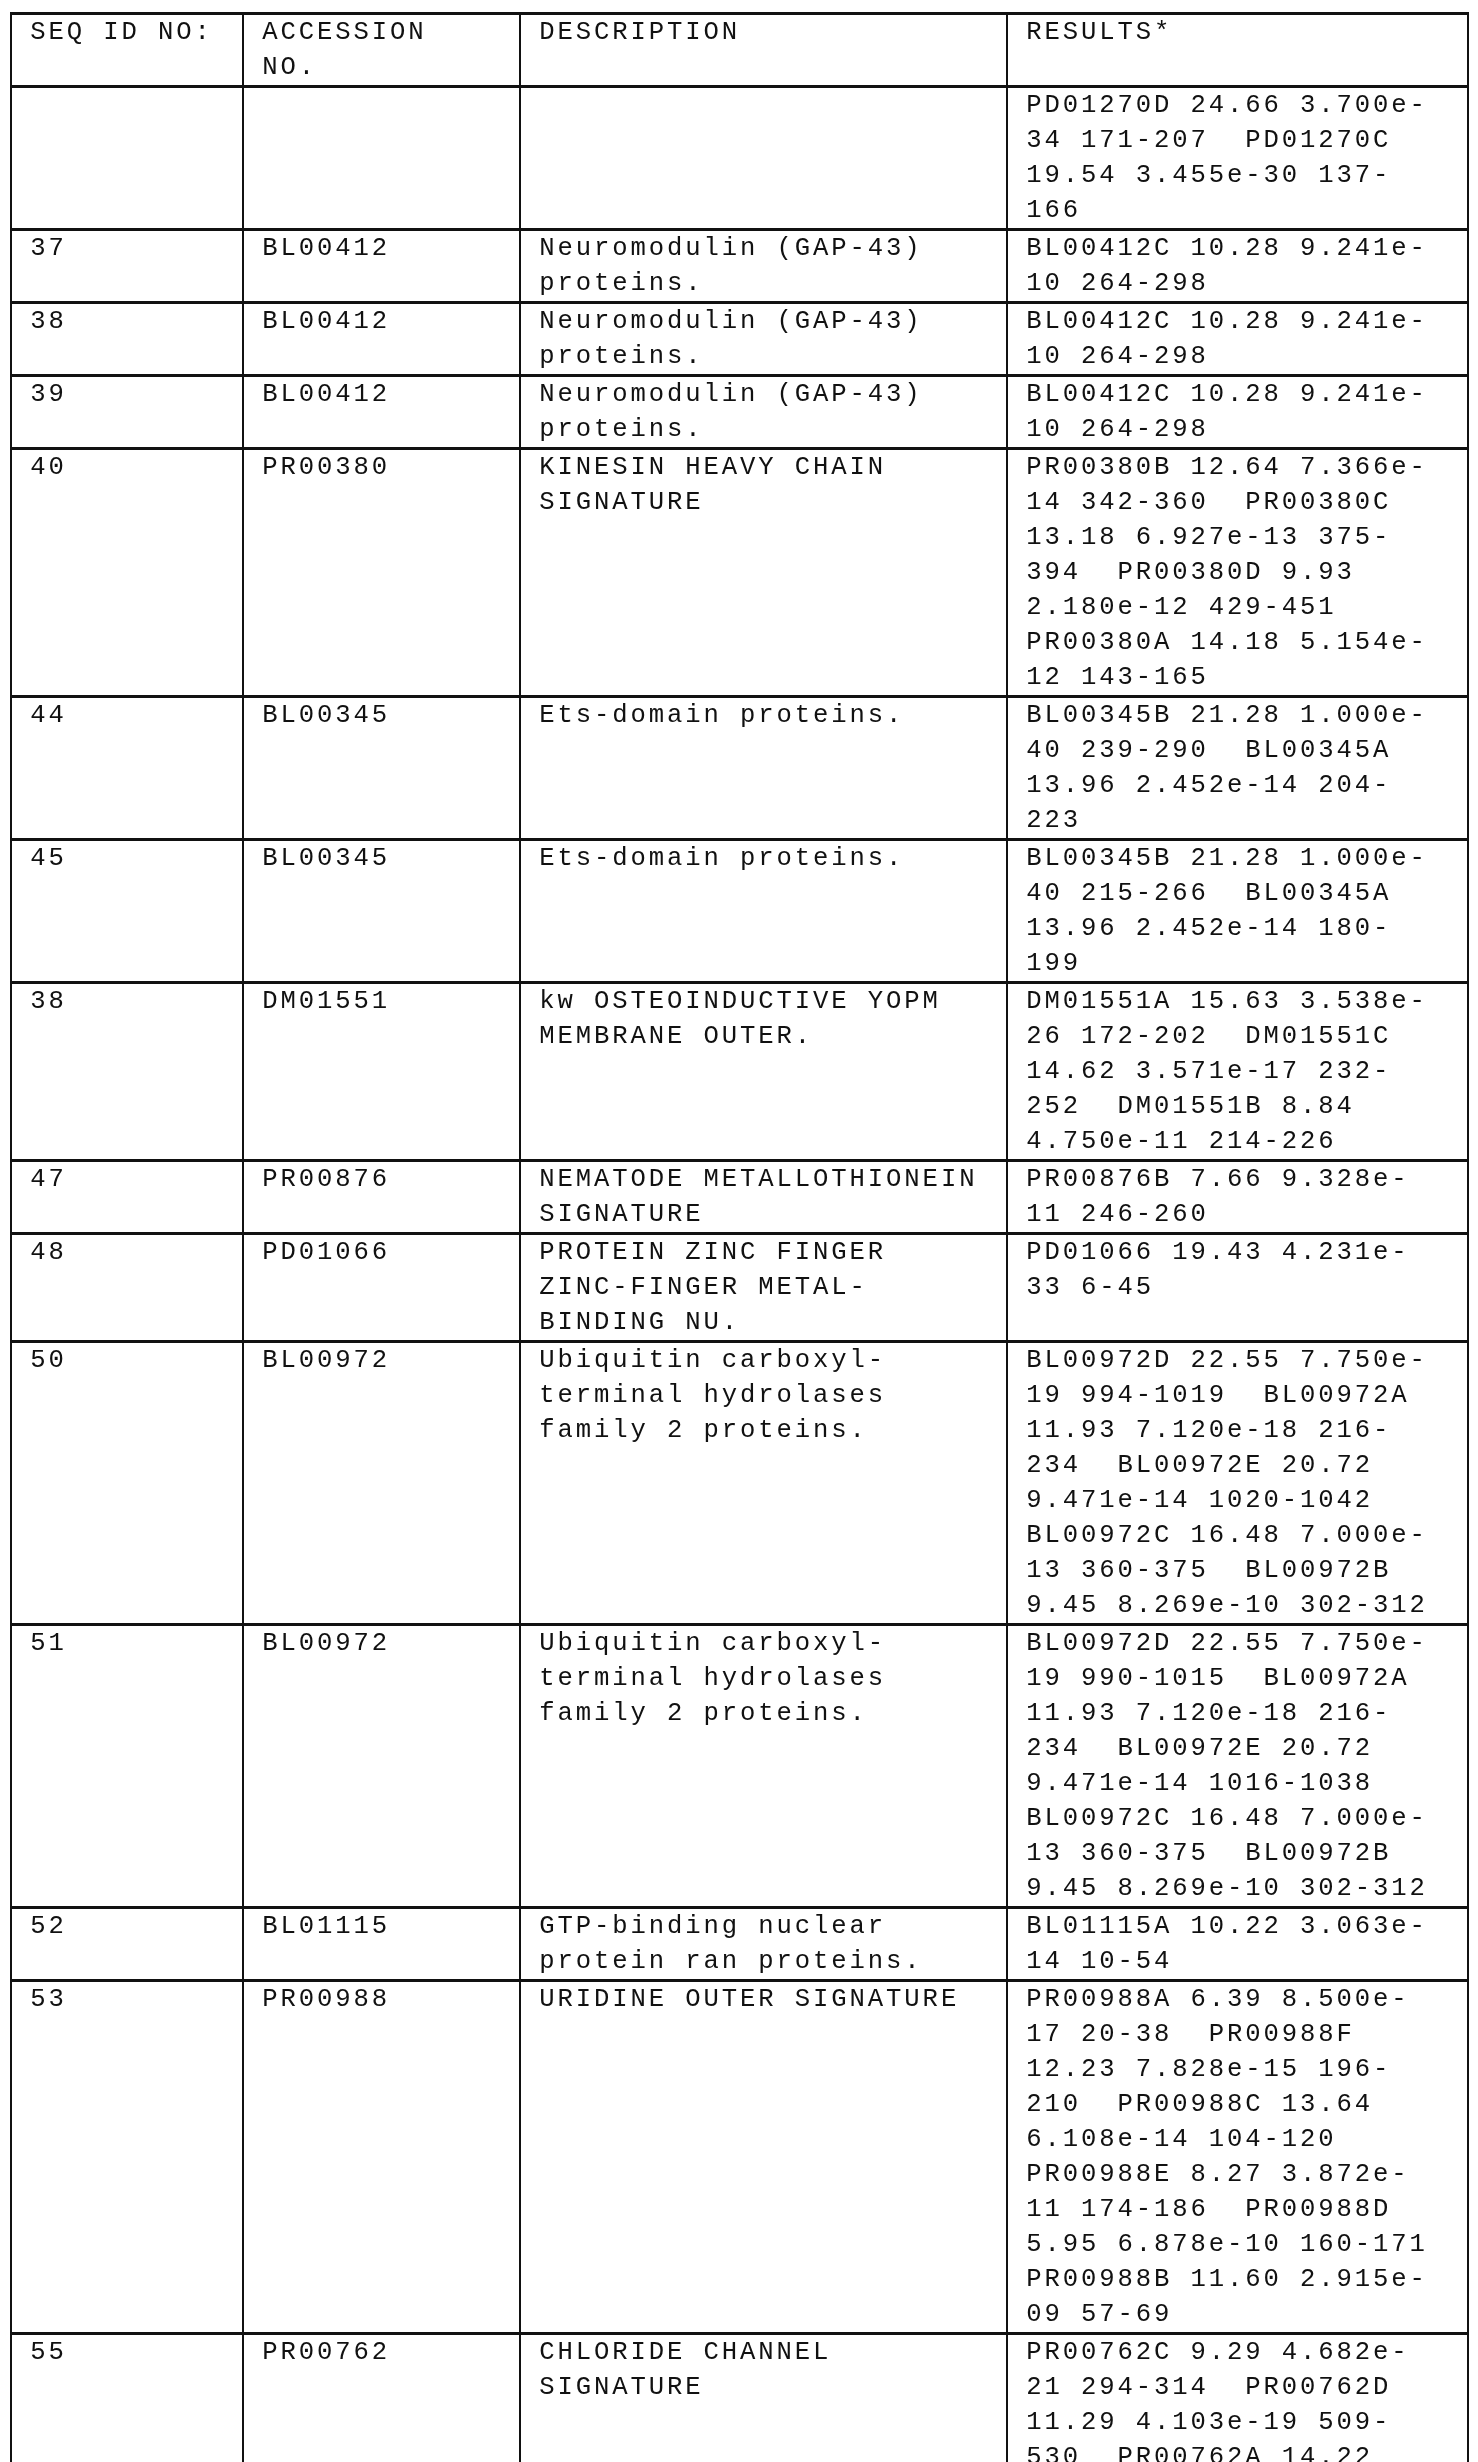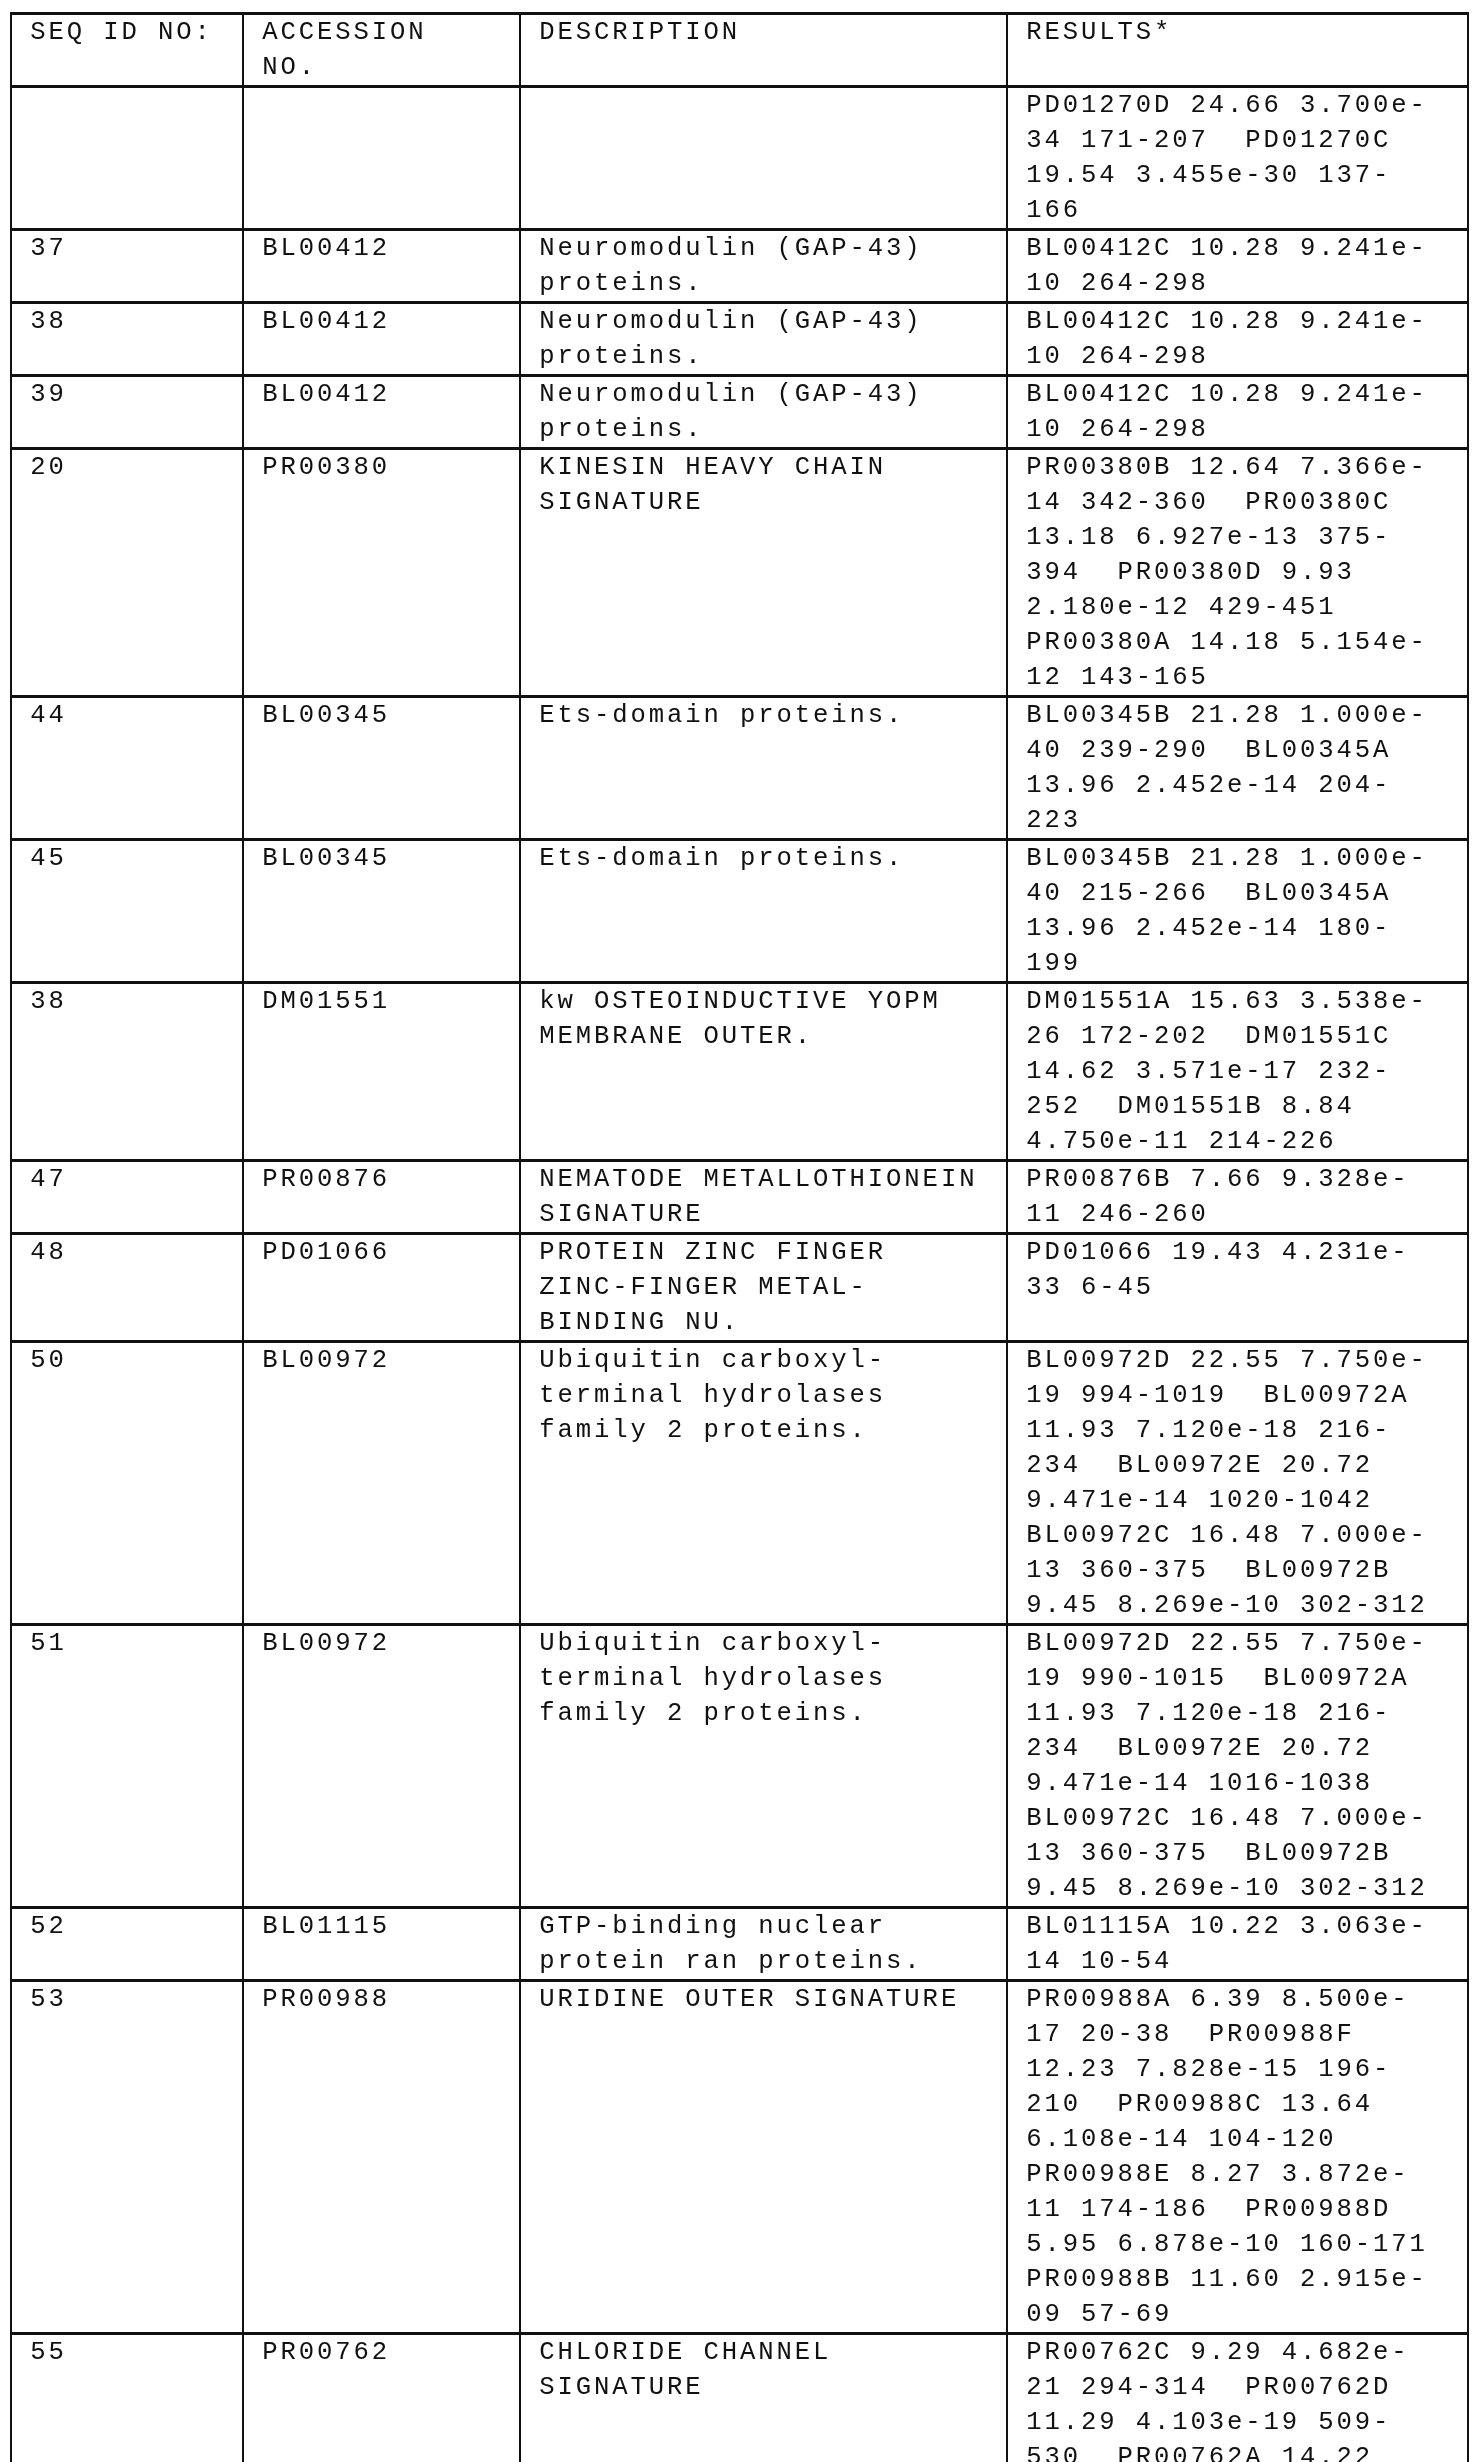--- a/index.html
+++ b/index.html
@@ -98,21 +98,21 @@
       </tr>
       <tr style="height: 71px;">
         <td>39</td>
         <td>BL00412</td>
         <td>Neuromodulin (GAP-43)
 proteins.</td>
         <td class="res">BL00412C 10.28 9.241e-
 10 264-298</td>
       </tr>
       <tr style="height: 244px;">
-        <td>20</td>
+        <td>40</td>
         <td>PR00380</td>
         <td>KINESIN HEAVY CHAIN
 SIGNATURE</td>
         <td class="res">PR00380B 12.64 7.366e-
 14 342-360  PR00380C
 13.18 6.927e-13 375-
 394  PR00380D 9.93
 2.180e-12 429-451
 PR00380A 14.18 5.154e-
 12 143-165</td>

